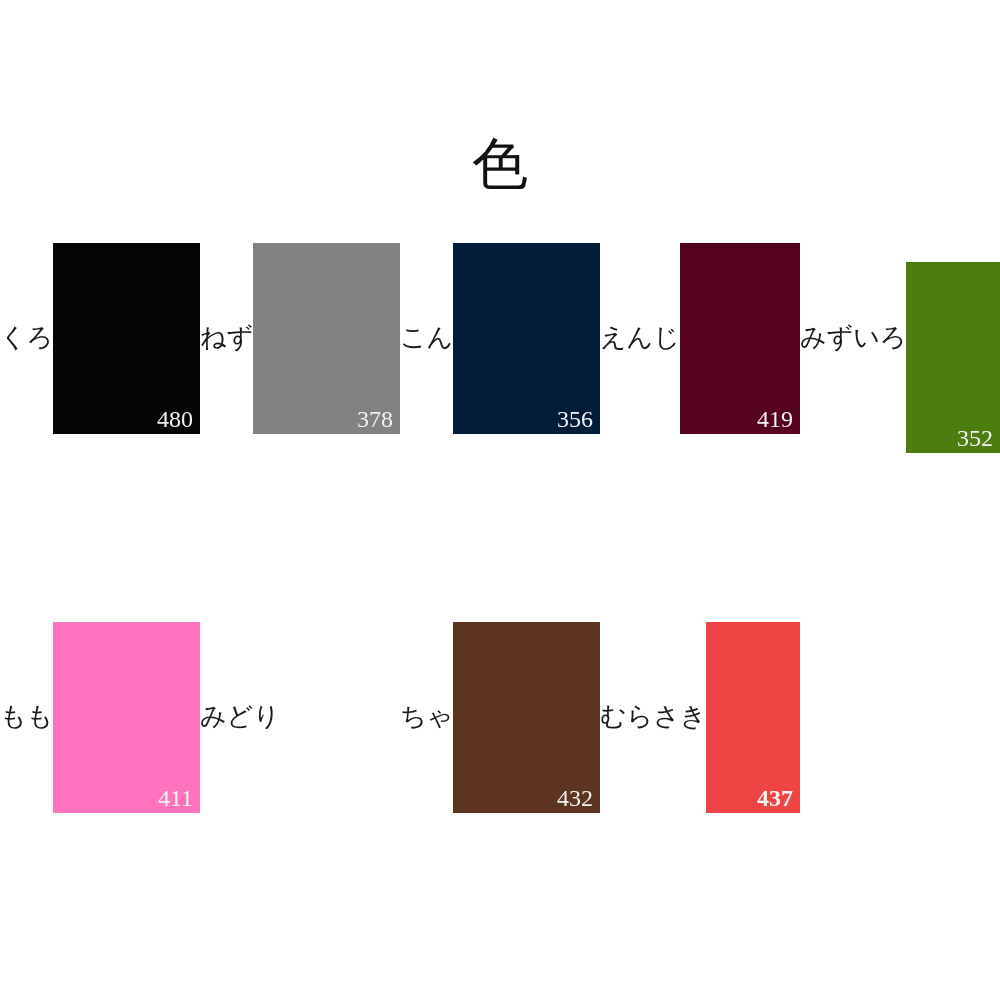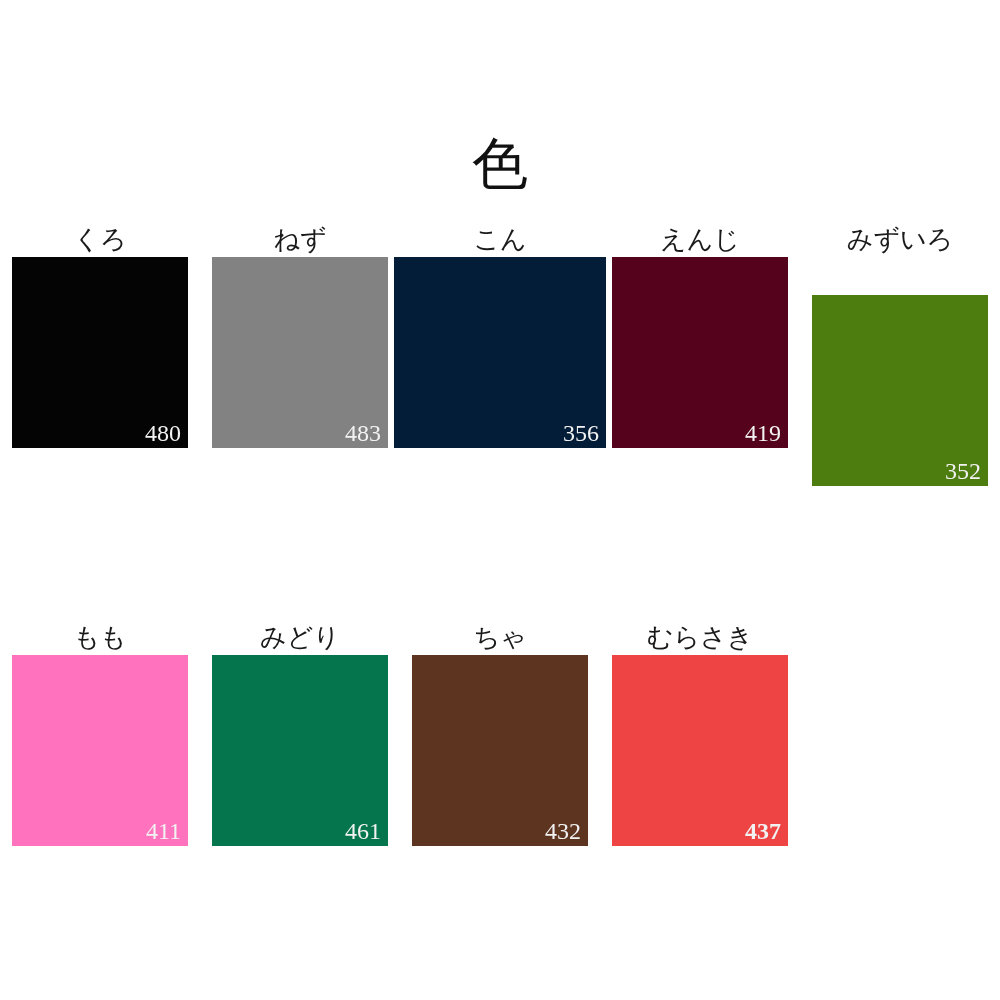--- a/index.html
+++ b/index.html
@@ -44,21 +44,21 @@
     width: 1000px;
     display: flex;
     flex-direction: row;
     justify-content: flex-start;
   }
   .swatch-row.row-0 { top: 224px; }
   .swatch-row.row-1 { top: 622px; }
   .swatch-cell {
     width: 200px;
     display: flex;
-    flex-direction: column;
+    flex-direction: row;
     align-items: center;
   }
   .swatch-label {
     font-family: "DejaVu Sans", sans-serif;
     font-size: 26px;
     line-height: 30px;
     color: #1a1a1a;
     margin-bottom: 3px;
     white-space: nowrap;
   }
@@ -90,21 +90,21 @@
     <div class="swatch-row row-0">
       <div class="swatch-cell">
         <div class="swatch-label">くろ</div>
         <div class="swatch-box" style="background-color: rgb(4, 4, 4);">
           <span class="swatch-value">480</span>
         </div>
       </div>
       <div class="swatch-cell">
         <div class="swatch-label">ねず</div>
         <div class="swatch-box" style="background-color: rgb(130, 130, 130);">
-          <span class="swatch-value">483</span>
+          <span class="swatch-value">378</span>
         </div>
       </div>
       <div class="swatch-cell">
         <div class="swatch-label">こん</div>
         <div class="swatch-box" style="background-color: rgb(3, 28, 56); padding-left: 36px;">
           <span class="swatch-value">356</span>
         </div>
       </div>
       <div class="swatch-cell">
         <div class="swatch-label">えんじ</div>
@@ -122,23 +122,20 @@
 
     <div class="swatch-row row-1">
       <div class="swatch-cell">
         <div class="swatch-label">もも</div>
         <div class="swatch-box" style="background-color: rgb(255, 115, 190);">
           <span class="swatch-value">411</span>
         </div>
       </div>
       <div class="swatch-cell">
         <div class="swatch-label">みどり</div>
-        <div class="swatch-box" style="background-color: rgb(4, 117, 77);">
-          <span class="swatch-value">461</span>
-        </div>
       </div>
       <div class="swatch-cell">
         <div class="swatch-label">ちゃ</div>
         <div class="swatch-box" style="background-color: rgb(92, 52, 32);">
           <span class="swatch-value">432</span>
         </div>
       </div>
       <div class="swatch-cell">
         <div class="swatch-label">むらさき</div>
         <div class="swatch-box" style="background-color: #ef4444; font-weight: bold;">

